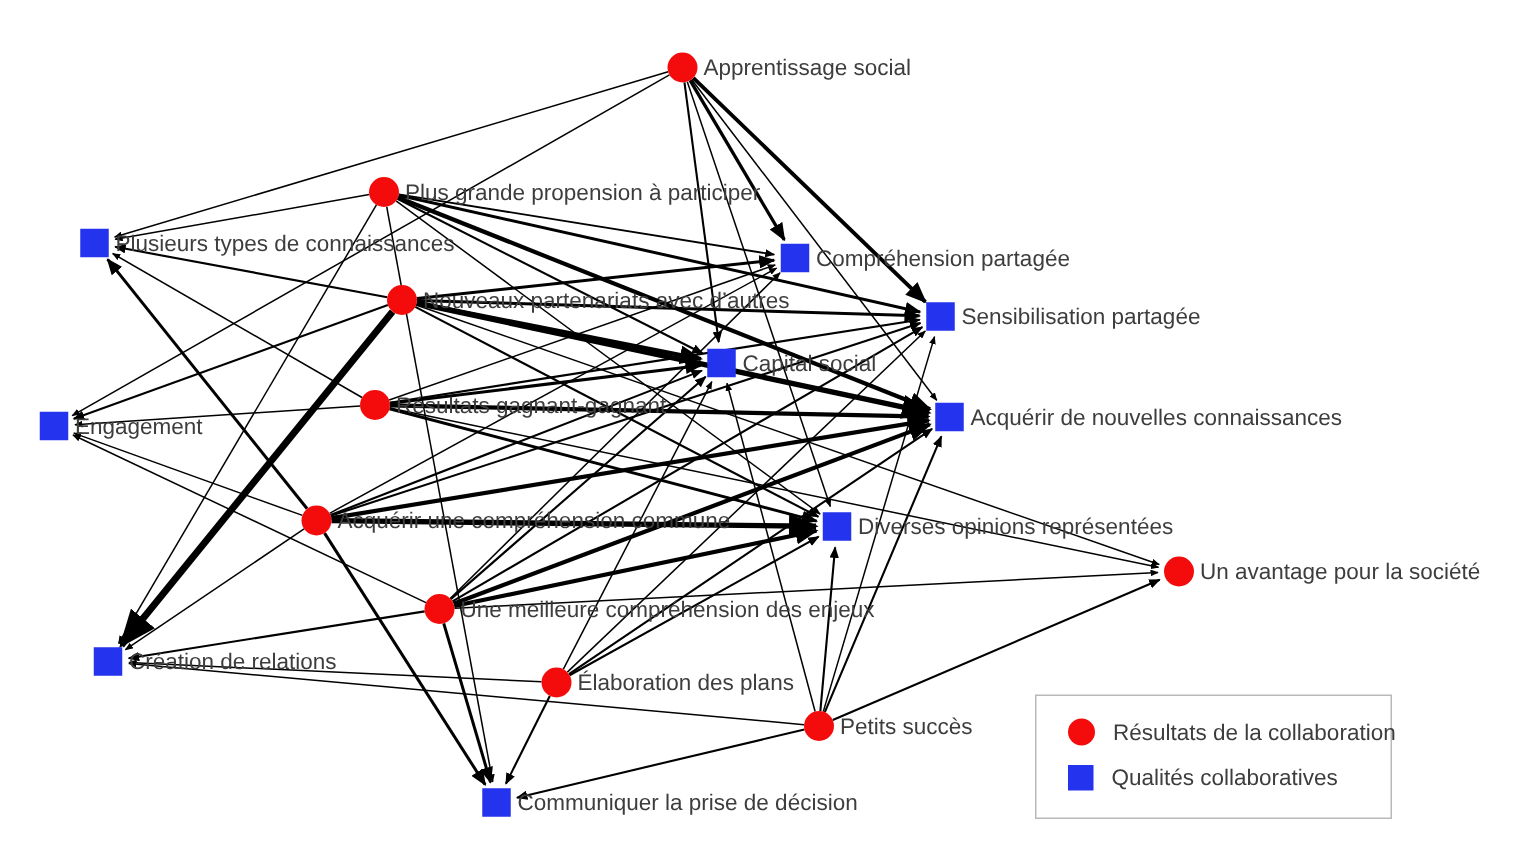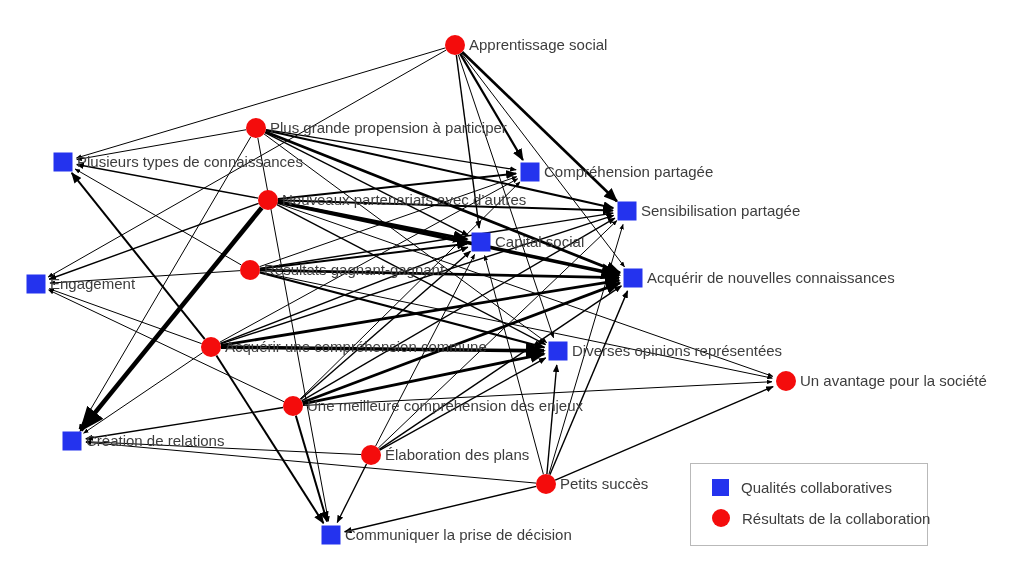--- a/index.html
+++ b/index.html
@@ -125,21 +125,21 @@
         <text x="385" y="460" class="nodelabel">Élaboration des plans</text>
         <circle cx="546" cy="484" r="10" fill="#f40c0c"></circle>
         <text x="560" y="489" class="nodelabel">Petits succès</text>
         <rect x="321.5" y="525.5" width="19" height="19" fill="#2433ee"></rect>
         <text x="345" y="540" class="nodelabel">Communiquer la prise de décision</text>
       </g>
   </svg>
 
   <div class="legend" style="border-color: rgb(185, 185, 185);">
     <div class="legend-row">
+      <span class="swatch-circle" style="background: rgb(244, 12, 12);"></span>
+      <span class="legend-label">Résultats de la collaboration</span>
+    </div>
+    <div class="legend-row">
       <span class="swatch-square" style="background: rgb(36, 51, 238);"></span>
       <span class="legend-label">Qualités collaboratives</span>
-    </div>
-    <div class="legend-row">
-      <span class="swatch-circle" style="background: rgb(244, 12, 12);"></span>
-      <span class="legend-label">Résultats de la collaboration</span>
     </div>
   </div>
 </div>
 
 </body></html>

